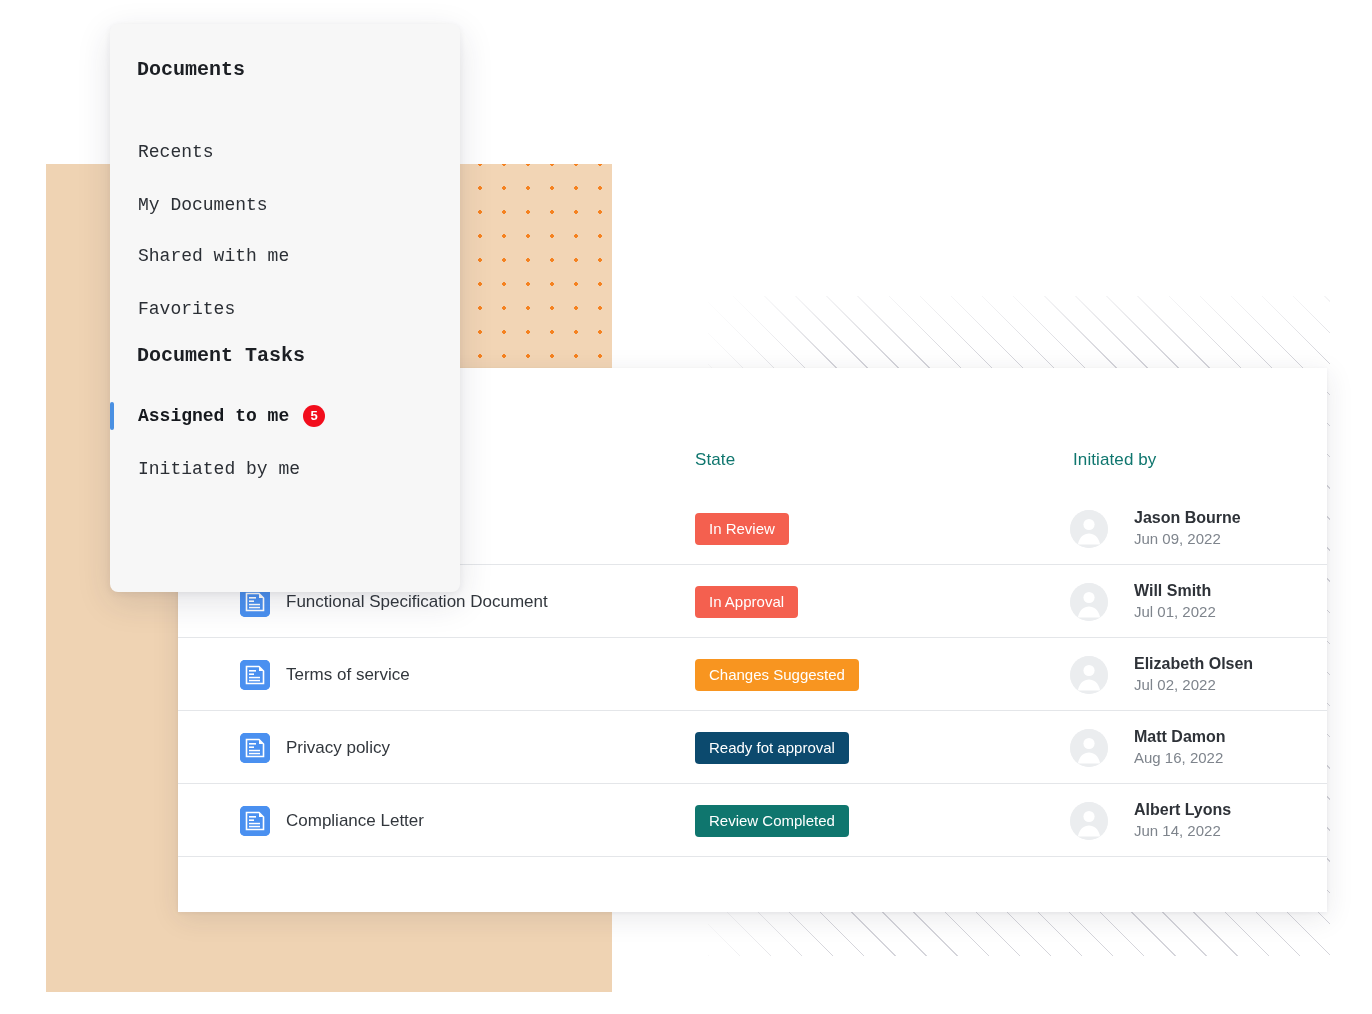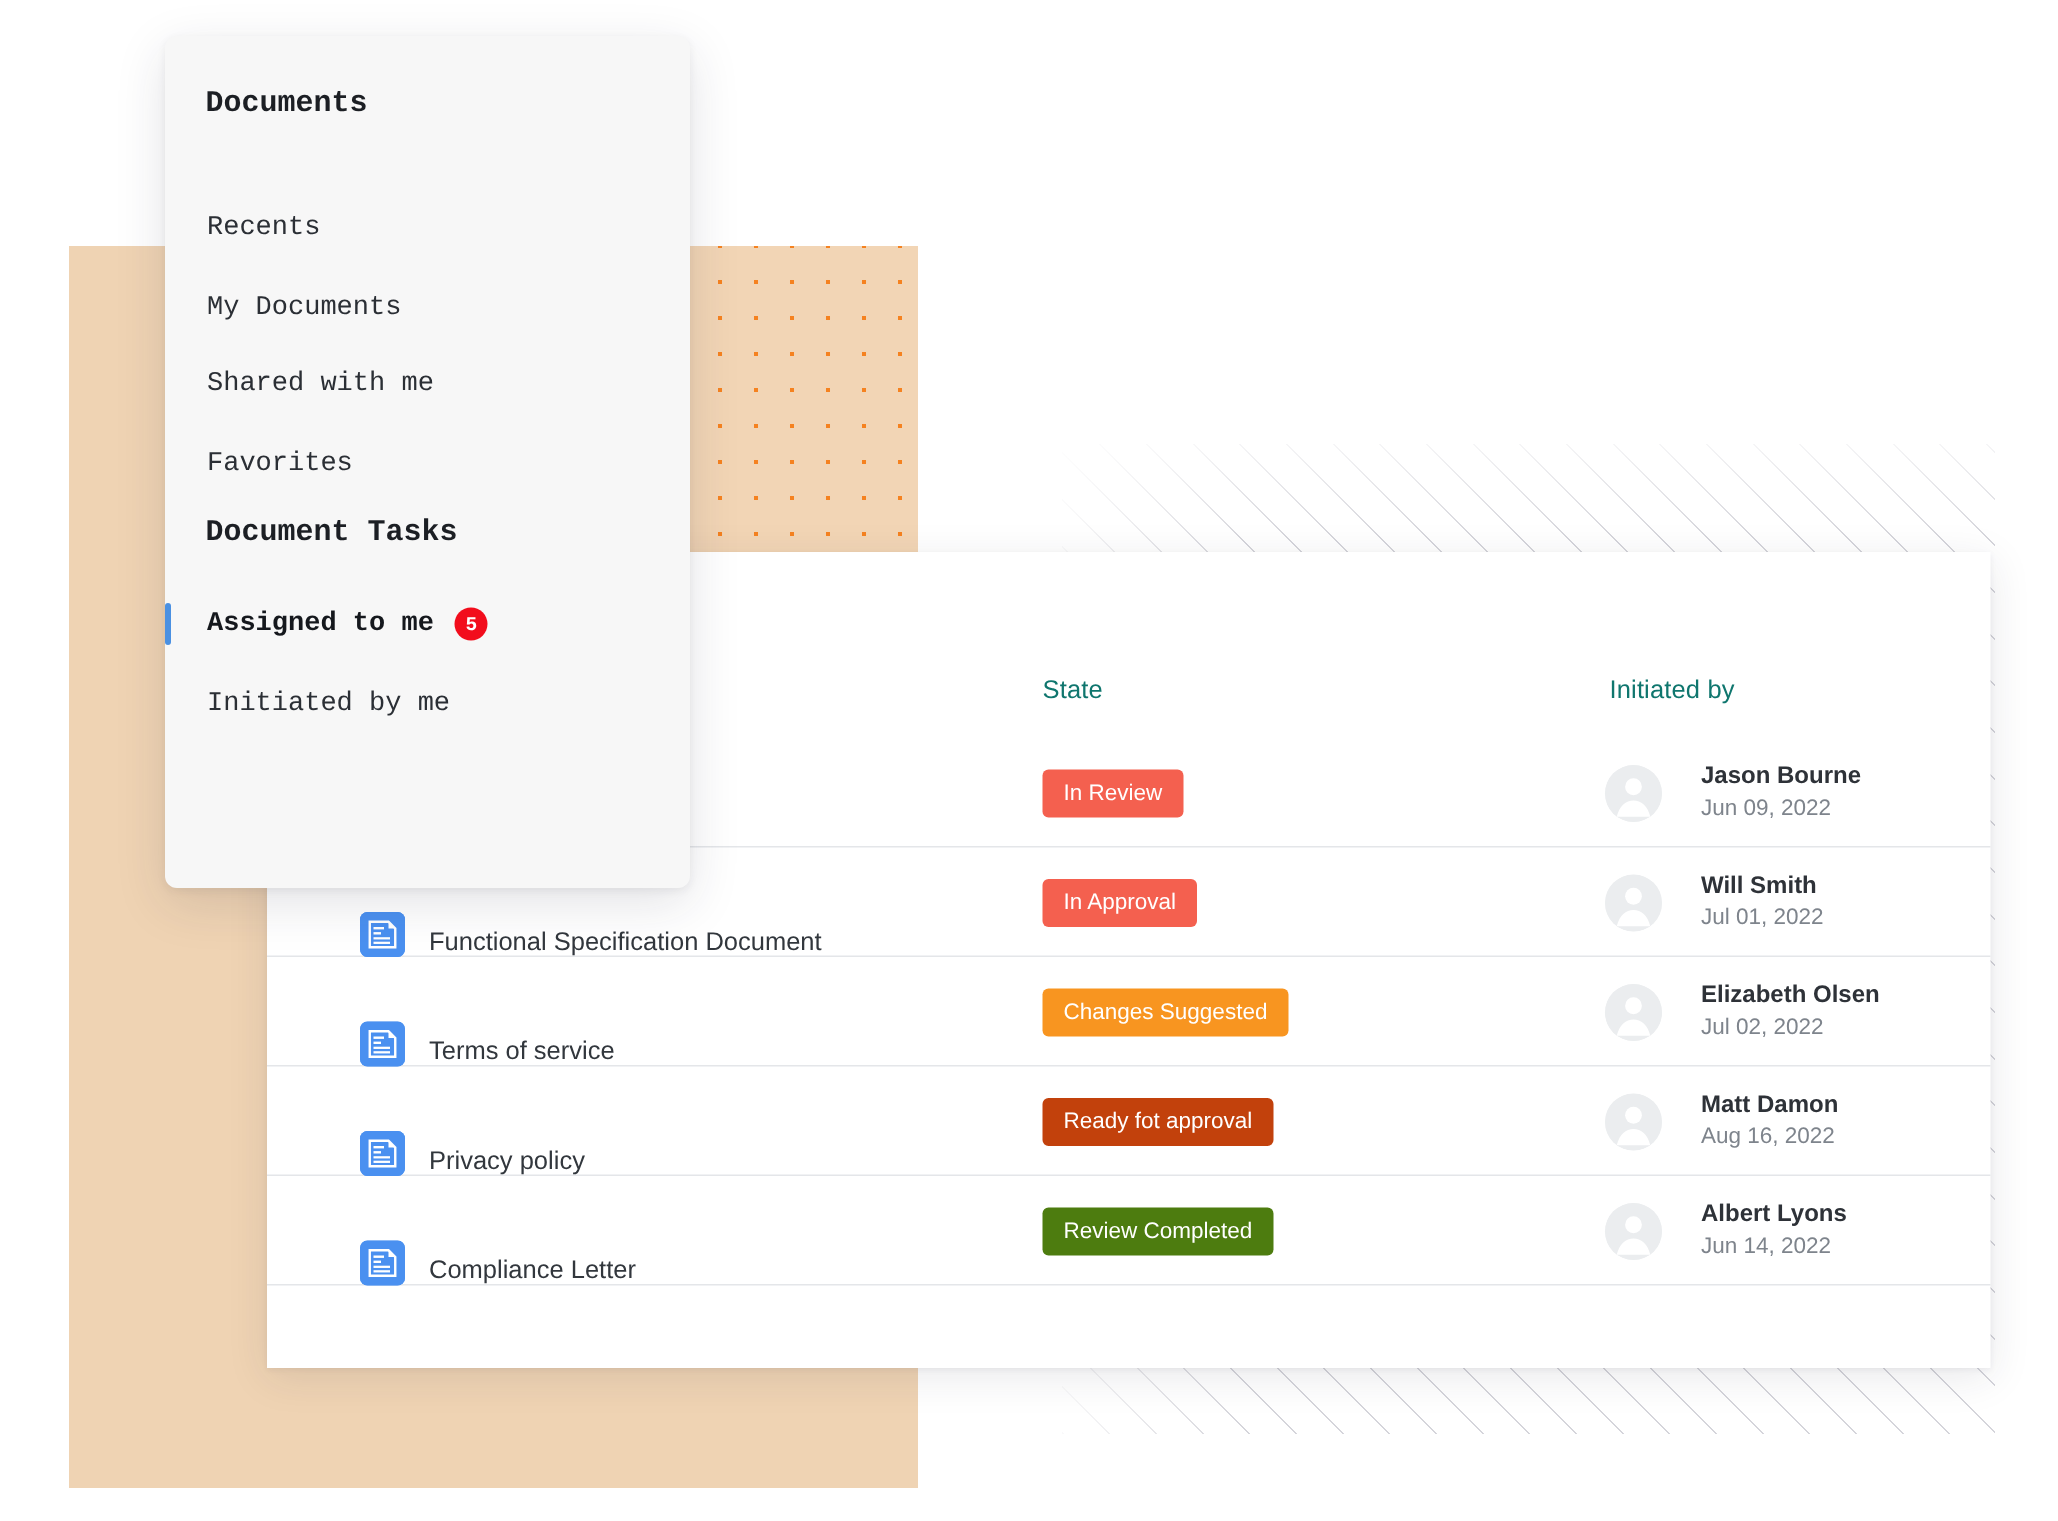--- a/index.html
+++ b/index.html
@@ -131,21 +131,21 @@
   }
   .trow:last-child { border-bottom: 1px solid #e4e6e9; }
 
   
   .cell-name {
     position: absolute;
     left: 62px;
     top: 0;
     height: 73px;
     display: flex;
-    align-items: flex-end;
+    align-items: center;
     gap: 16px;
   }
   .doc-icon {
     width: 30px;
     height: 30px;
     flex: 0 0 30px;
     border-radius: 5px;
     background: #4a90f0;
     position: relative;
   }
@@ -389,21 +389,21 @@
                   <path d="M19 6.5 L19 11 L23.5 11 Z" fill="#ffffff"></path>
                   <rect x="9" y="10" width="7" height="1.6" fill="#ffffff"></rect>
                   <rect x="9" y="13.4" width="5" height="1.6" fill="#ffffff"></rect>
                   <rect x="9" y="16.8" width="11" height="1.5" fill="#ffffff"></rect>
                   <rect x="9" y="19.8" width="11" height="1.5" fill="#ffffff"></rect>
                 </svg>
               </span>
               <span class="doc-title">Privacy policy</span>
             </div>
             <div class="cell-state">
-              <span class="badge" style="background:#c2410c;">Ready fot approval</span>
+              <span class="badge" style="background:#0c4a6e;">Ready fot approval</span>
             </div>
             <div class="cell-by">
               <span class="avatar">
                 <svg viewBox="0 0 38 38" xmlns="http://www.w3.org/2000/svg">
                   <circle cx="19" cy="19" r="19" fill="#ebedef"></circle>
                   <circle cx="19" cy="14.5" r="5.6" fill="#ffffff"></circle>
                   <path d="M7.8 34.5 C9.6 26.9 14 23.6 19 23.6 C24 23.6 28.4 26.9 30.2 34.5 Z" fill="#ffffff"></path>
                 </svg>
               </span>
               <span class="by-text"><span class="by-name">Matt Damon</span><br><span class="by-date">Aug 16, 2022</span></span>
@@ -418,21 +418,21 @@
                   <path d="M19 6.5 L19 11 L23.5 11 Z" fill="#ffffff"></path>
                   <rect x="9" y="10" width="7" height="1.6" fill="#ffffff"></rect>
                   <rect x="9" y="13.4" width="5" height="1.6" fill="#ffffff"></rect>
                   <rect x="9" y="16.8" width="11" height="1.5" fill="#ffffff"></rect>
                   <rect x="9" y="19.8" width="11" height="1.5" fill="#ffffff"></rect>
                 </svg>
               </span>
               <span class="doc-title">Compliance Letter</span>
             </div>
             <div class="cell-state">
-              <span class="badge" style="background:#4d7c0f;">Review Completed</span>
+              <span class="badge" style="background:#0f766e;">Review Completed</span>
             </div>
             <div class="cell-by">
               <span class="avatar">
                 <svg viewBox="0 0 38 38" xmlns="http://www.w3.org/2000/svg">
                   <circle cx="19" cy="19" r="19" fill="#ebedef"></circle>
                   <circle cx="19" cy="14.5" r="5.6" fill="#ffffff"></circle>
                   <path d="M7.8 34.5 C9.6 26.9 14 23.6 19 23.6 C24 23.6 28.4 26.9 30.2 34.5 Z" fill="#ffffff"></path>
                 </svg>
               </span>
               <span class="by-text"><span class="by-name">Albert Lyons</span><br><span class="by-date">Jun 14, 2022</span></span>

